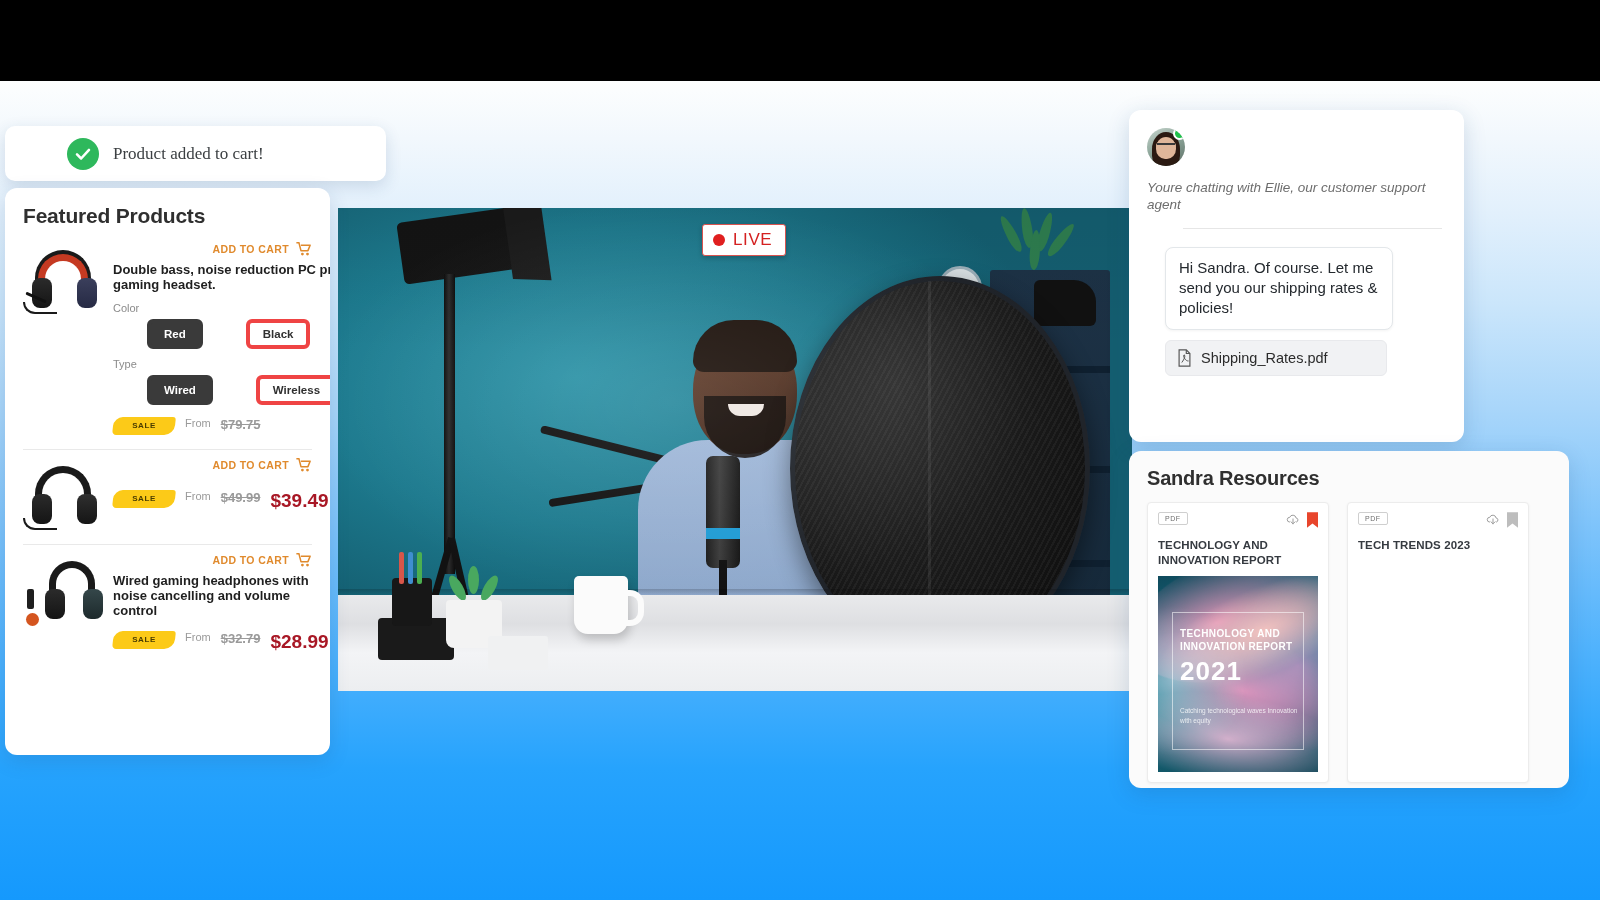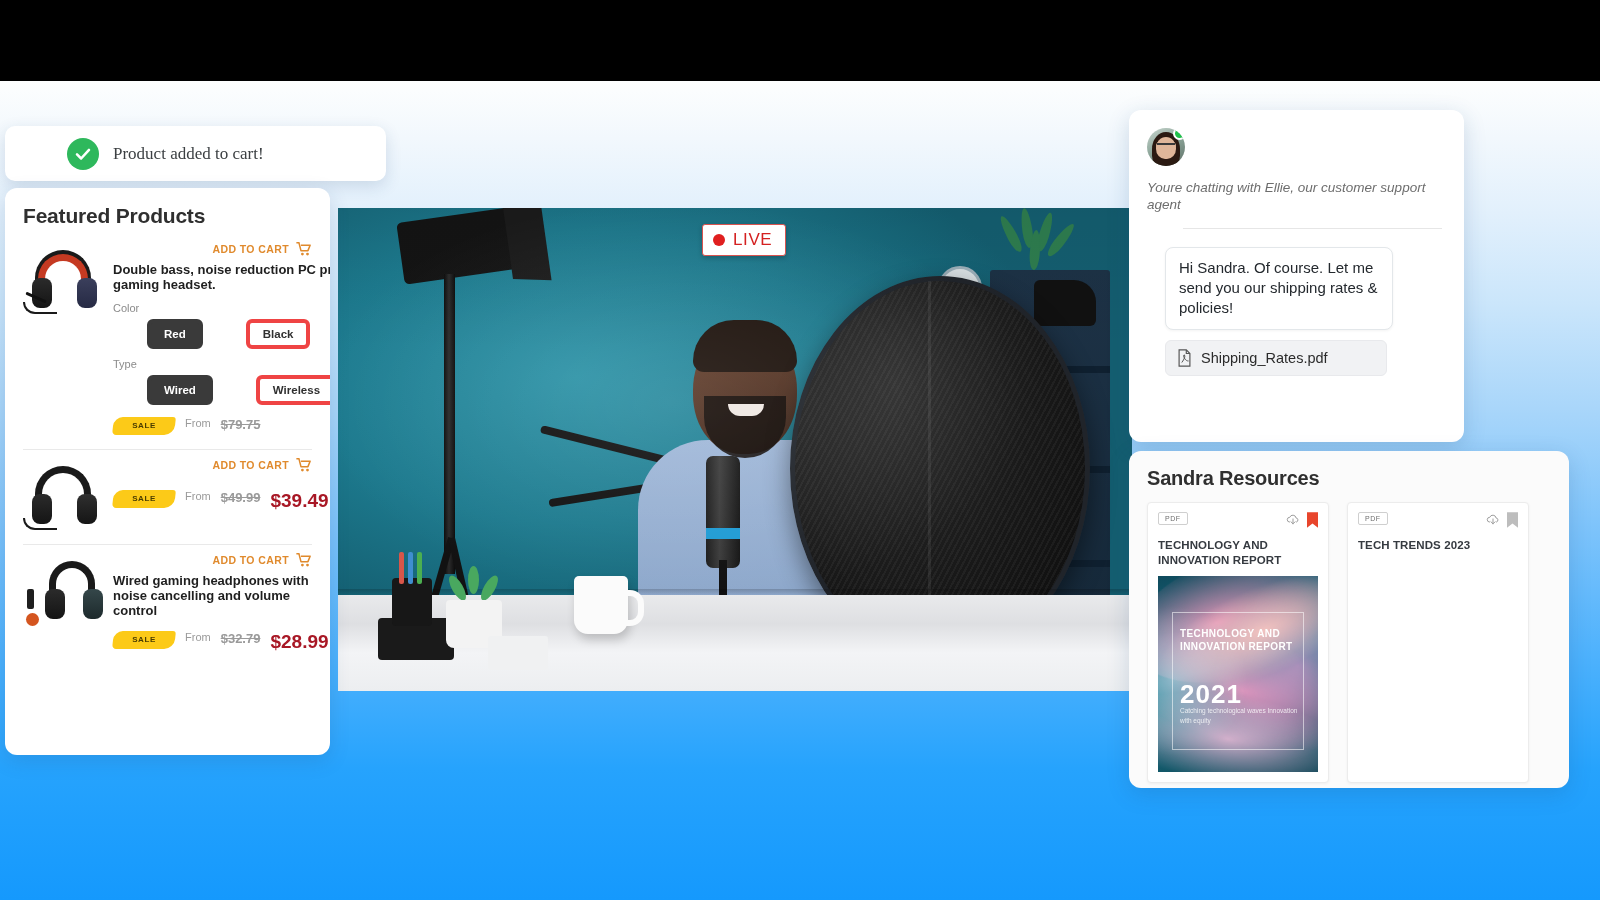--- a/index.html
+++ b/index.html
@@ -427,21 +427,21 @@
   }
   .cov1 .sw {
     position:absolute; border-radius: 50%; filter: blur(0.4px);
     mix-blend-mode: screen;
   }
   .cov1 .frame {
     position:absolute; left: 14px; top: 36px; right: 14px; bottom: 22px;
     border:1px solid rgba(255,255,255,.55);
   }
   .cov1 .t1 { position:absolute; left:22px; top: 52px; color:#fff; font-size: 10px; font-weight:bold; letter-spacing:.4px; line-height:1.25; width:130px;}
-  .cov1 .t2 { position:absolute; left:22px; top: 103px; color:#fff; font-size: 26px; font-weight:bold; letter-spacing:1px;}
+  .cov1 .t2 { position:absolute; left:22px; top: 80px; color:#fff; font-size: 26px; font-weight:bold; letter-spacing:1px;}
   .cov1 .t3 { position:absolute; left:22px; top: 130px; color:rgba(255,255,255,.8); font-size: 6.5px; line-height:1.6; width:130px;}
   
   .cov2 { background:#f2f5e4; }
   .cov2 .dl { position:absolute; left: 10px; top: 10px; }
   .cov2 .dl .b { font-size: 11px; font-weight:bold; color:#1a1a1a; letter-spacing:-.3px;}
   .cov2 .dl .s { font-size: 9px; color:#6d6d6d; margin-top:-1px;}
   .cov2 .circle {
     position:absolute; left: 50%; top: 54%; transform: translate(-50%,-50%);
     width: 132px; height: 132px; border-radius: 50%; overflow: hidden;
     background: conic-gradient(

